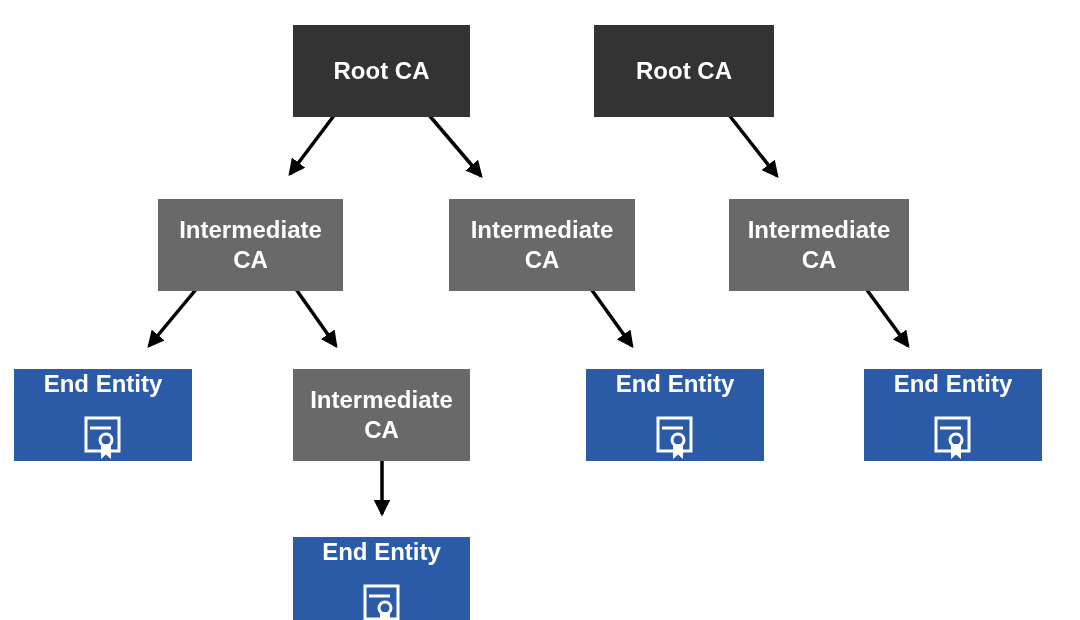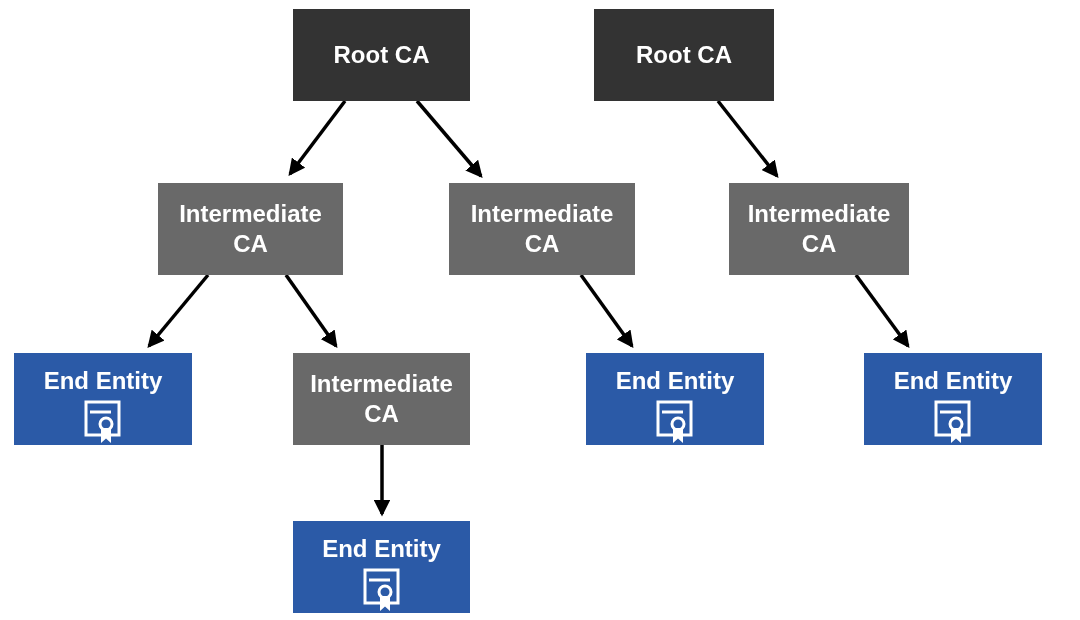--- a/index.html
+++ b/index.html
@@ -18,30 +18,31 @@
     pointer-events: none;
   }
   .node {
     position: absolute;
     display: flex;
     flex-direction: column;
     align-items: center;
     justify-content: center;
     box-sizing: border-box;
     color: #ffffff;
+    margin-top: 16px;
   }
   .node-label {
     font-size: 24px;
     font-weight: bold;
     line-height: 1.25;
     text-align: center;
     max-width: 160px;
     color: #ffffff;
   }
-  .node.end-entity { justify-content: center; padding-top: 12px; }
+  .node.end-entity { justify-content: space-between; }
   .node.end-entity .node-label { margin-bottom: 3px; }
   .cert-icon { display: block; }
 
   
   #n-root1 { left: 293px; top: 9px;   width: 177px; height: 92px; }
   #n-root2 { left: 594px; top: 9px;   width: 180px; height: 92px; }
   #n-int1  { left: 158px; top: 183px; width: 185px; height: 92px; }
   #n-int2  { left: 449px; top: 183px; width: 186px; height: 92px; }
   #n-int3  { left: 729px; top: 183px; width: 180px; height: 92px; }
   #n-ee1   { left: 14px;  top: 353px; width: 178px; height: 92px; }

